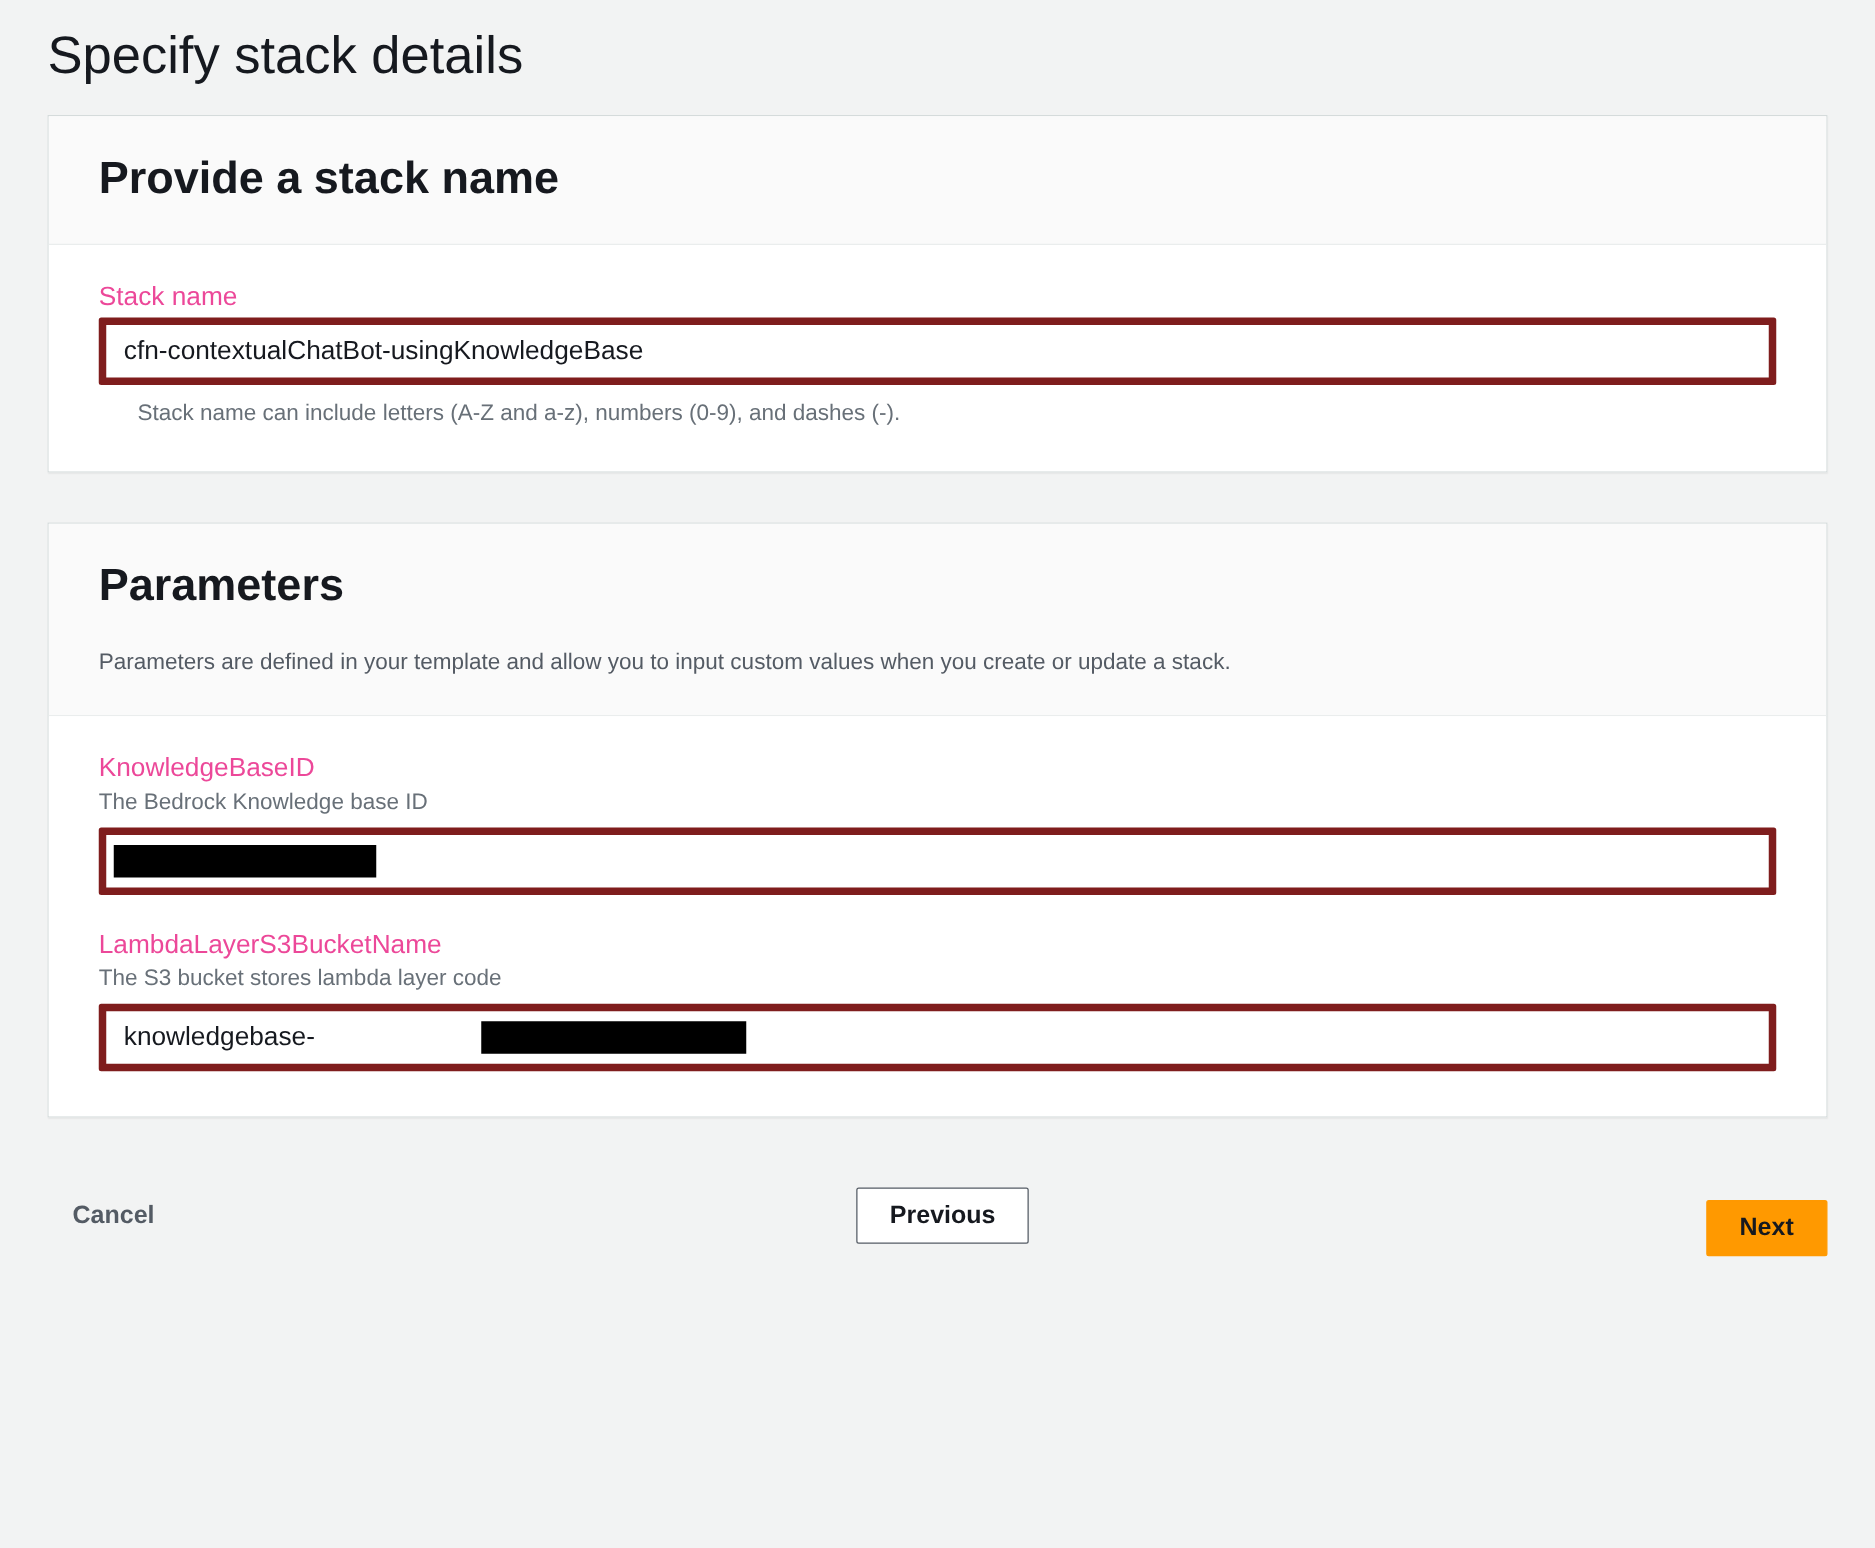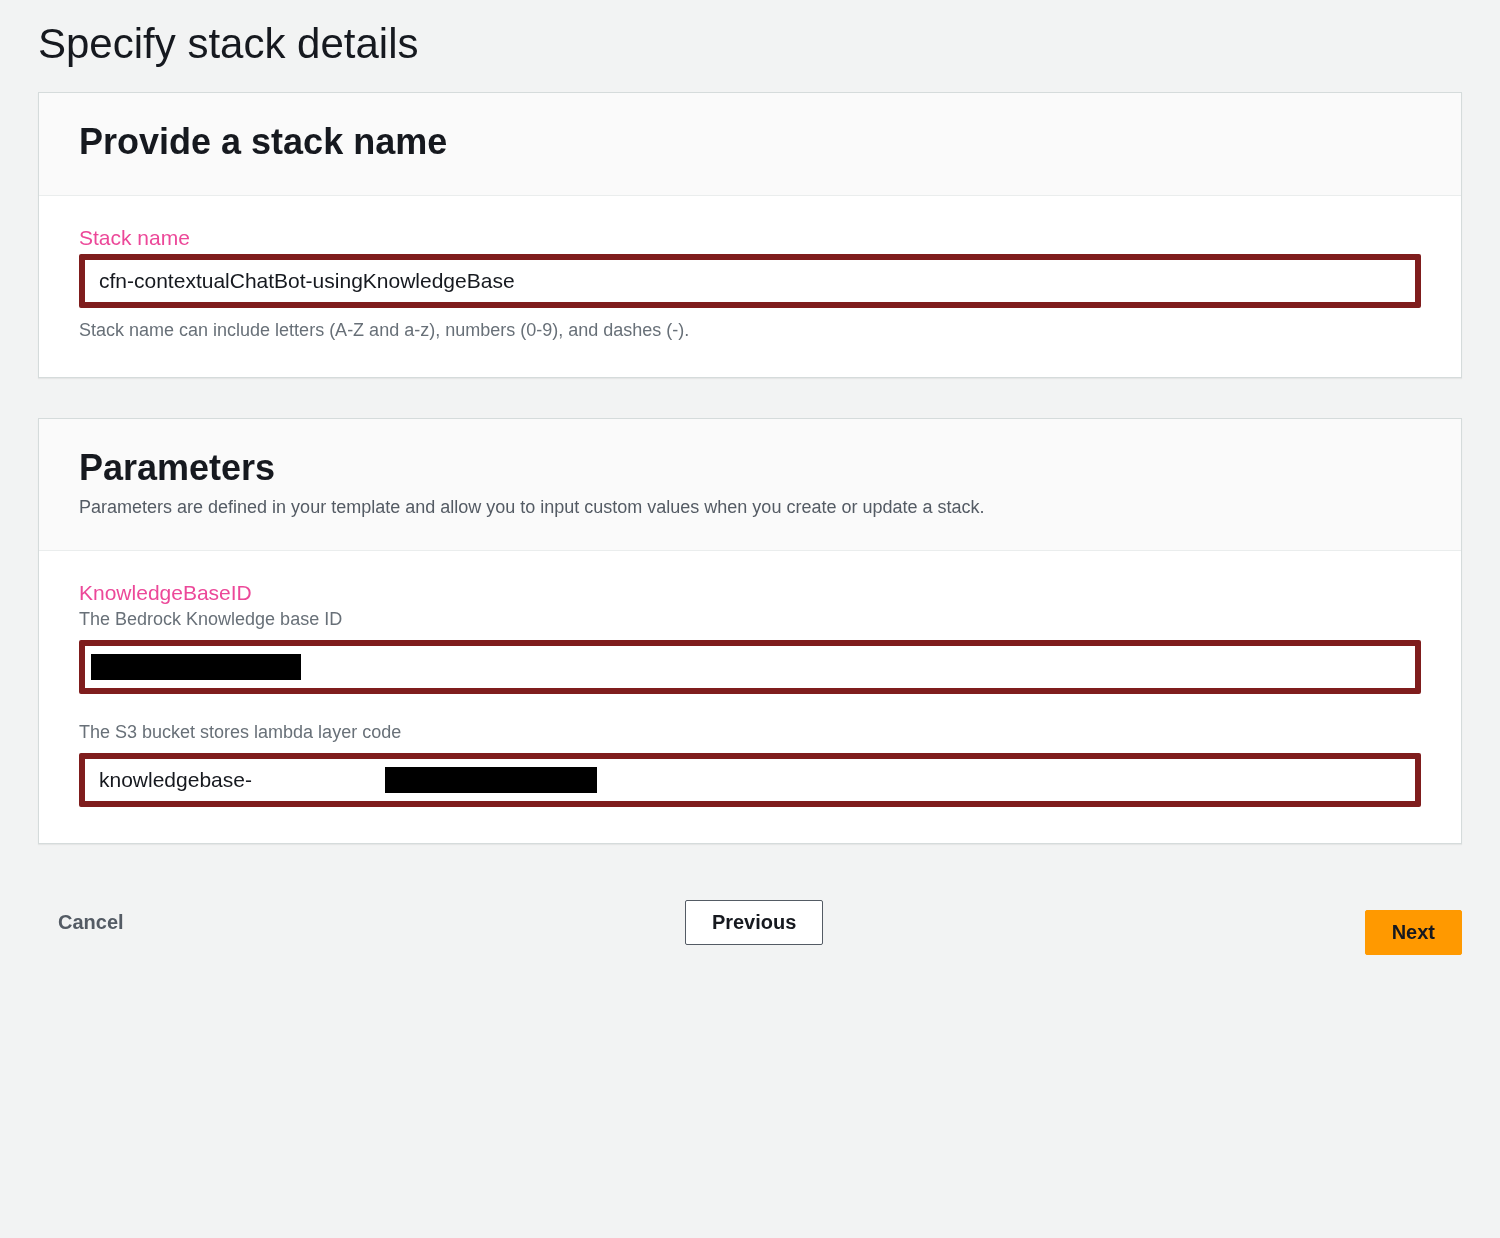--- a/index.html
+++ b/index.html
@@ -38,21 +38,21 @@
     
     .panel-title {
       font-size: 36px;
       font-weight: 700;
       color: #16191f;
     }
     
     .panel-subtitle {
       font-size: 18px;
       color: #545b64;
-      margin-top: 8px;
+      margin-top: 30px;
       font-weight: 400;
     }
     
     .panel-body {
       padding: 30px 40px 36px 40px;
       background: #ffffff;
     }
     
     .field-group {
       margin-bottom: 28px;
@@ -84,20 +84,21 @@
       border-radius: 2px;
       color: #16191f;
       background: #ffffff;
       font-family: inherit;
     }
     
     .helper-text {
       font-size: 18px;
       color: #687078;
       margin-top: 12px;
+      margin-left: 31px;
     }
     
     .redacted-input-wrapper {
       position: relative;
       width: 100%;
     }
     
     .redaction-bar {
       position: absolute;
       background: #000000;
@@ -183,20 +184,21 @@
     <div class="field-group">
       <label class="field-label">KnowledgeBaseID</label>
       <div class="field-description">The Bedrock Knowledge base ID</div>
       <div class="redacted-input-wrapper">
         <input type="text" class="text-input" value="" style="">
         <div class="redaction-bar redaction-kb"></div>
       </div>
     </div>
 
     <div class="field-group">
+      <label class="field-label">LambdaLayerS3BucketName</label>
       <div class="field-description">The S3 bucket stores lambda layer code</div>
       <div class="redacted-input-wrapper">
         <input type="text" class="text-input" value="knowledgebase-" style="">
         <div class="redaction-bar redaction-lambda"></div>
       </div>
     </div>
 
   </div>
 </div>
 

